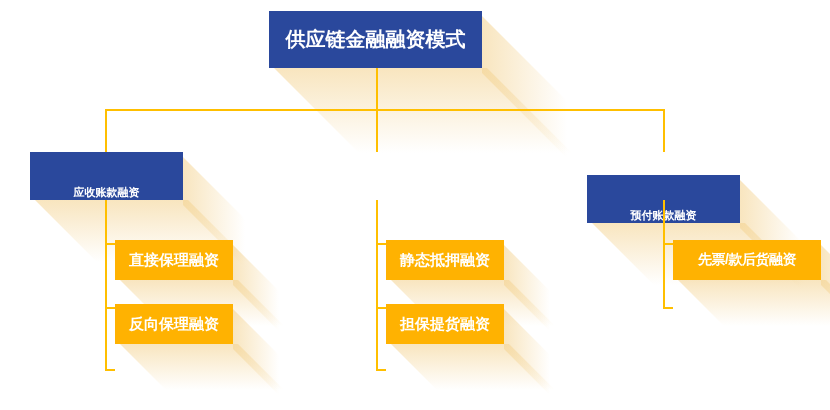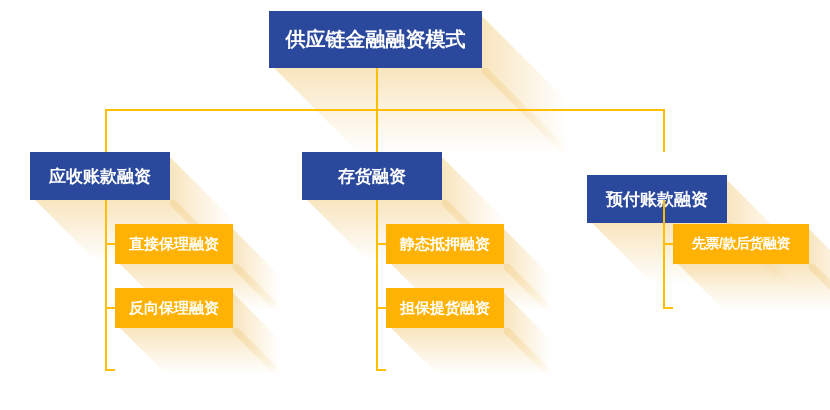--- a/index.html
+++ b/index.html
@@ -28,29 +28,29 @@
     background:linear-gradient(to bottom,rgba(244,212,148,.60),rgba(255,255,255,0));
     transform:skewX(45deg);transform-origin:top left;
   }
   .node::after{
     content:"";position:absolute;z-index:-1;
     left:100%;top:5px;height:100%;width:var(--sh,50px);
     background:linear-gradient(to right,rgba(244,212,148,.60),rgba(255,255,255,0));
     transform:skewY(45deg);transform-origin:top left;
   }
   .root{left:269px;top:11px;width:213px;height:57px;font-size:20px;--sh:85px;}
-  .branch{top:152px;width:140px;height:48px;font-size:17px;--sh:62px;}
+  .branch{top:152px;width:153px;height:48px;font-size:11px;align-items:flex-end;--sh:62px;}
   .branch.b0{left:30px;}
   .branch.b1{left:302px;}
   .branch.b2{left:587px;margin-top:23px;}
-  .child{width:118px;height:40px;font-size:15px;--sh:46px;}
+  .child{width:118px;height:40px;font-size:15px;margin-top:16px;--sh:46px;}
   .child.small{font-size:14px;letter-spacing:-0.5px;}
   .col0{left:115px;}
   .col1{left:386px;}
-  .col2{left:673px;width:136px;}
+  .col2{left:673px;width:148px;}
   .row0{top:224px;}
   .row1{top:288px;}
   .row2{top:350px;}
   
   .line{position:absolute;background:#FFBF00;z-index:3;}
 </style>
 </head>
 <body>
 
 <div class="canvas">
@@ -75,23 +75,20 @@
   <div class="line" style="left:663px;top:243px;width:10px;height:2px;"></div>
   <div class="line" style="left:663px;top:307px;width:10px;height:2px;"></div>
 
   <div class="node blue root">
     <span>供应链金融融资模式</span>
   </div>
 
   <div class="node blue branch b0">
     <span>应收账款融资</span>
   </div>
-  <div class="node blue branch b1">
-    <span>存货融资</span>
-  </div>
   <div class="node blue branch b2">
     <span>预付账款融资</span>
   </div>
 
   <div class="node yellow child col0 row0">
     <span>直接保理融资</span>
   </div>
   <div class="node yellow child col0 row1">
     <span>反向保理融资</span>
   </div>

